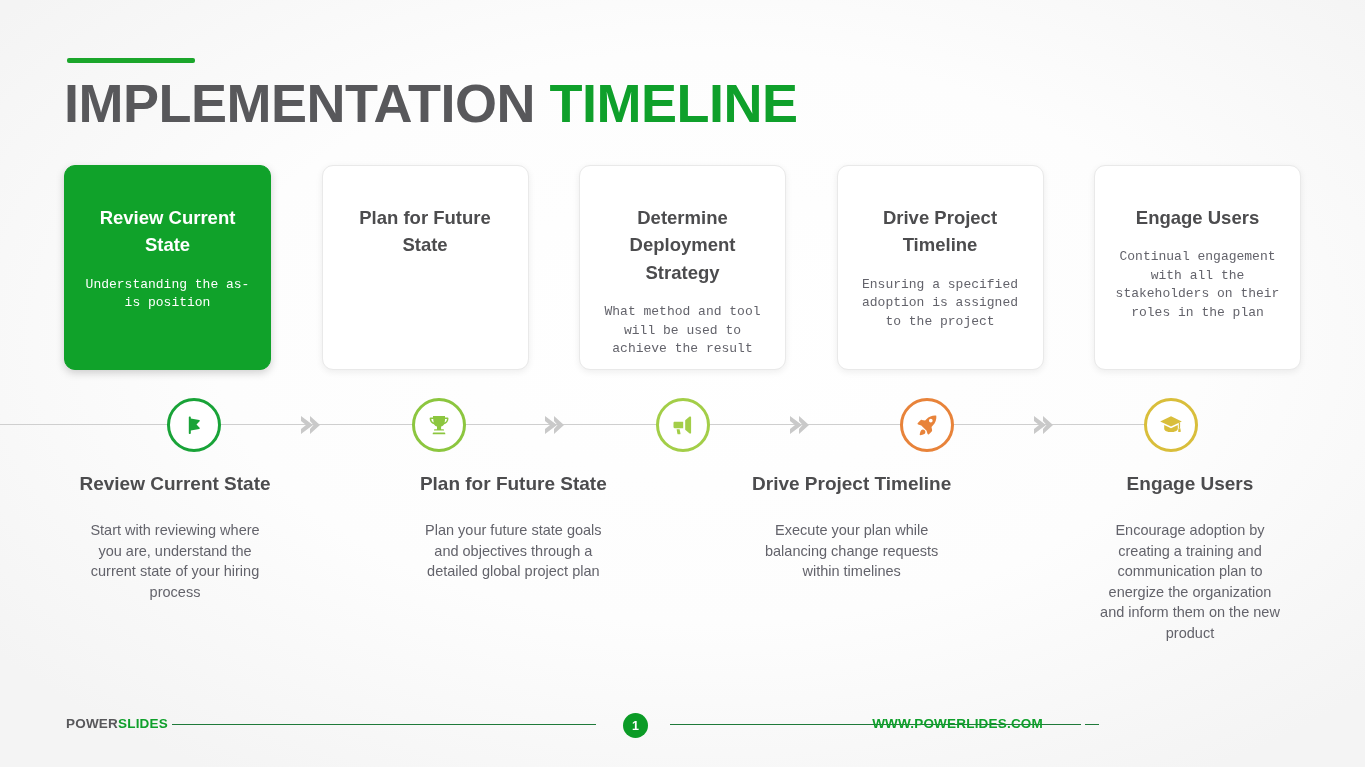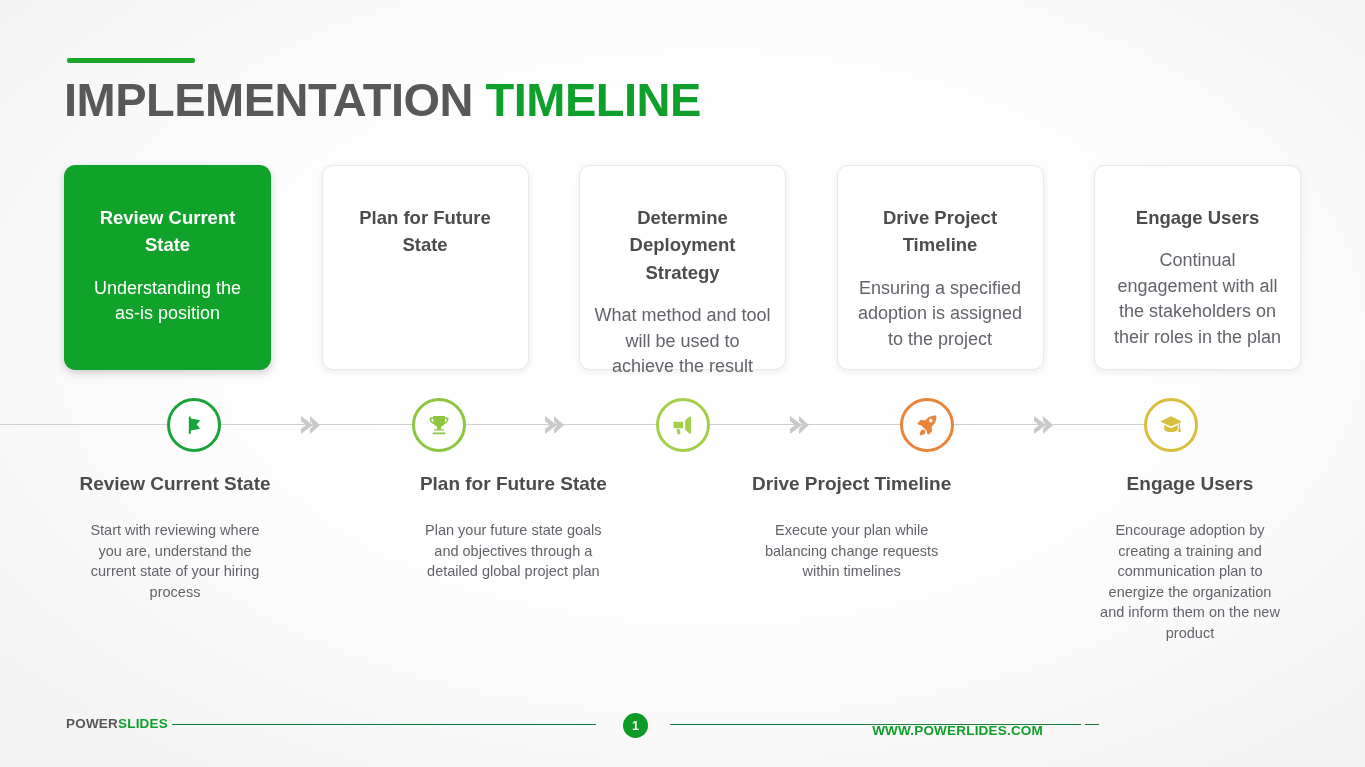--- a/index.html
+++ b/index.html
@@ -29,21 +29,21 @@
     top: 58px;
     width: 128px;
     height: 5px;
     background: #1BA62B;
     border-radius: 2px;
   }
   .page-title {
     position: absolute;
     left: 64px;
     top: 72px;
-    font-size: 47px;
+    font-size: 54px;
     font-weight: bold;
     letter-spacing: -0.5px;
     color: #58585B;
     white-space: nowrap;
   }
   .page-title .accent {
     color: #0FA02B;
   }
 
   
@@ -76,24 +76,25 @@
     font-size: 18.5px;
     font-weight: bold;
     color: #4C4C4E;
     line-height: 1.48;
     margin: 0 0 17px 0;
   }
   .card.active .card-title {
     color: #ffffff;
   }
   .card-desc {
-    font-size: 18px;
+    font-size: 13px;
     color: #63636B;
     line-height: 1.42;
     margin: 0;
+    font-family: Liberation Mono, monospace;
   }
   .card.active .card-desc {
     color: #ffffff;
   }
 
   
   .timeline-line {
     position: absolute;
     left: 0;
     top: 424px;
@@ -209,21 +210,21 @@
     color: #ffffff;
     font-size: 12.5px;
     font-weight: bold;
     display: flex;
     align-items: center;
     justify-content: center;
   }
   .site {
     position: absolute;
     right: 100px;
-    top: 15px;
+    top: 8px;
     font-size: 13.5px;
     font-weight: bold;
     color: #0FA02B;
     letter-spacing: 0.2px;
   }
 </style>
 </head>
 <body>
 
 <div class="slide">

